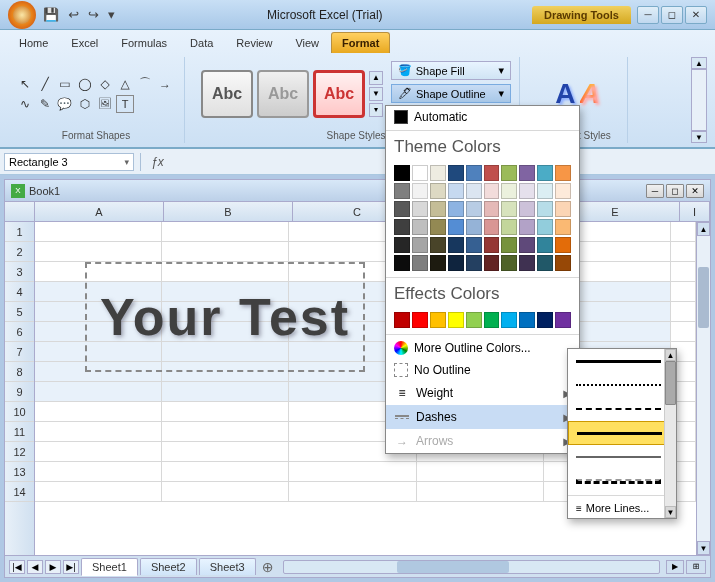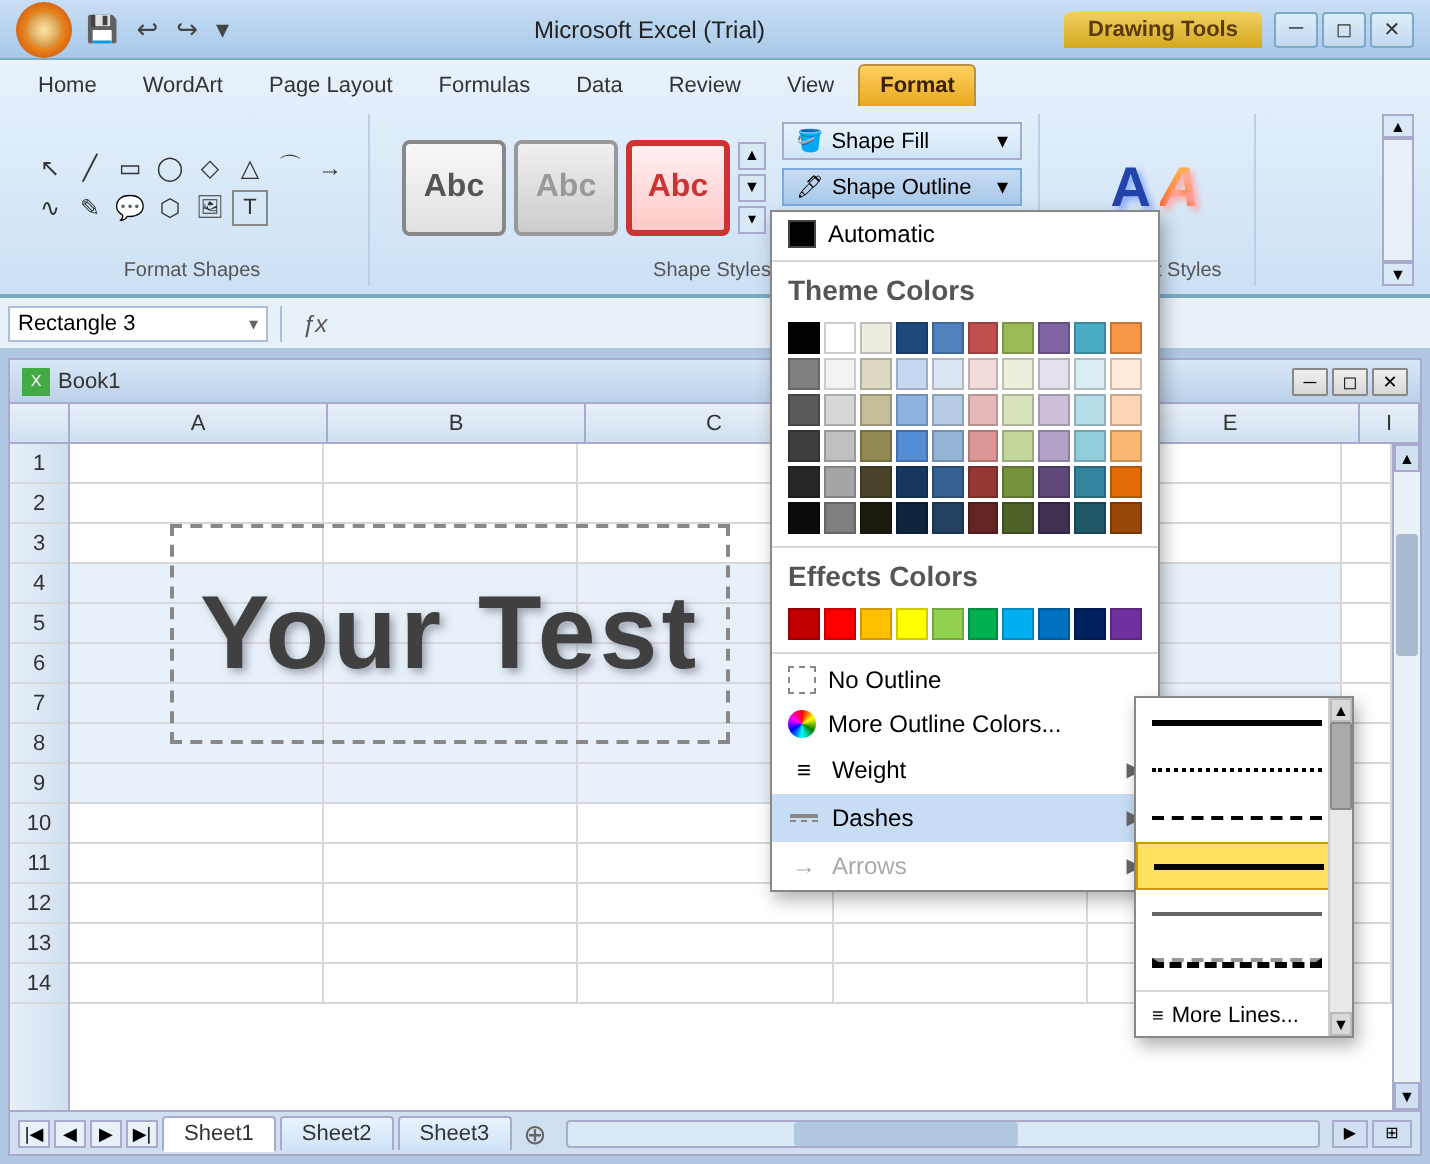--- a/index.html
+++ b/index.html
@@ -291,21 +291,21 @@
       align-items: center;
       padding: 4px 8px;
       cursor: pointer;
       gap: 6px;
       position: relative;
     }
     .menu-item:hover, .menu-item.highlighted { background: #c8dcf4; }
     .menu-item .icon { width: 16px; height: 16px; display: flex; align-items: center; justify-content: center; }
     .menu-item .arrow { margin-left: auto; font-size: 10px; color: #666; }
     .menu-separator { height: 1px; background: #d8d8d8; margin: 2px 0; }
-    .color-section-title { padding: 4px 8px; font-size: 14px; color: #555; font-weight: bold; }
+    .color-section-title { padding: 4px 8px; font-size: 17px; color: #555; font-weight: normal; }
     .color-grid { display: flex; flex-direction: column; padding: 4px 8px; gap: 2px; }
     .color-row { display: flex; gap: 2px; }
     .color-swatch { width: 16px; height: 16px; border: 1px solid rgba(0,0,0,0.2); cursor: pointer; }
 
     
     .shape-fill-menu {
       top: 62px;
       left: 385px;
       width: 200px;
     }
@@ -381,22 +381,21 @@
         <button class="win-btn">─</button>
         <button class="win-btn">◻</button>
         <button class="win-btn">✕</button>
       </div>
     </div>
   </div>
 
   <div class="ribbon">
     <div class="ribbon-tabs">
       <div class="ribbon-tab">Home</div>
-      <div class="ribbon-tab">WordArt</div>
-      <div class="ribbon-tab">Page Layout</div>
+      <div class="ribbon-tab">Excel</div>
       <div class="ribbon-tab">Formulas</div>
       <div class="ribbon-tab">Data</div>
       <div class="ribbon-tab">Review</div>
       <div class="ribbon-tab">View</div>
       <div class="ribbon-tab active">Format</div>
     </div>
     <div class="ribbon-content">
 
       <div class="ribbon-group" style="min-width:170px;">
         <div class="ribbon-group-items">
@@ -778,26 +777,26 @@
       <div class="color-swatch" style="background:#92d050;"></div>
       <div class="color-swatch" style="background:#00b050;"></div>
       <div class="color-swatch" style="background:#00b0f0;"></div>
       <div class="color-swatch" style="background:#0070c0;"></div>
       <div class="color-swatch" style="background:#002060;"></div>
       <div class="color-swatch" style="background:#7030a0;"></div>
     </div>
   </div>
   <div class="menu-separator"></div>
   <div class="menu-item">
+    <div class="icon" style="width:14px; height:14px; border-radius:50%; background: conic-gradient(red, yellow, green, cyan, blue, magenta, red);"></div>
+    <span>More Outline Colors...</span>
+  </div>
+  <div class="menu-item">
     <div class="icon" style="border:1px dashed #888; width:14px; height:14px;"></div>
     <span>No Outline</span>
-  </div>
-  <div class="menu-item">
-    <div class="icon" style="width:14px; height:14px; border-radius:50%; background: conic-gradient(red, yellow, green, cyan, blue, magenta, red);"></div>
-    <span>More Outline Colors...</span>
   </div>
   <div class="menu-item">
     <div class="icon">≡</div>
     <span>Weight</span>
     <span class="arrow">▶</span>
   </div>
   <div class="menu-item highlighted">
     <div class="icon" style="display:flex; flex-direction:column; gap:1px;">
       <div style="width:14px;height:2px;background:#888;"></div>
       <div style="width:14px;height:1px;border-top:1px dashed #888;"></div>

